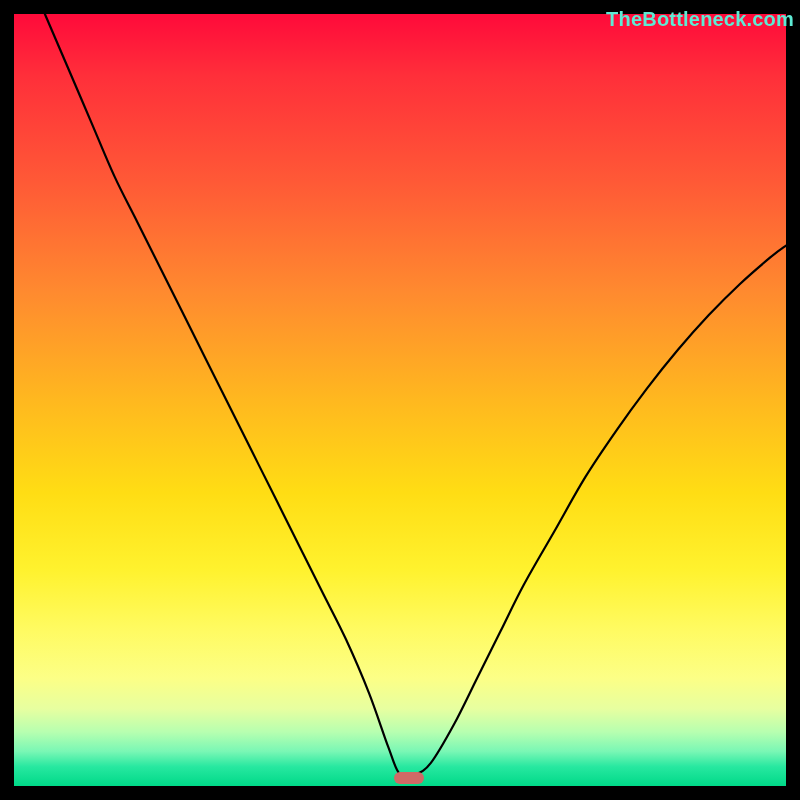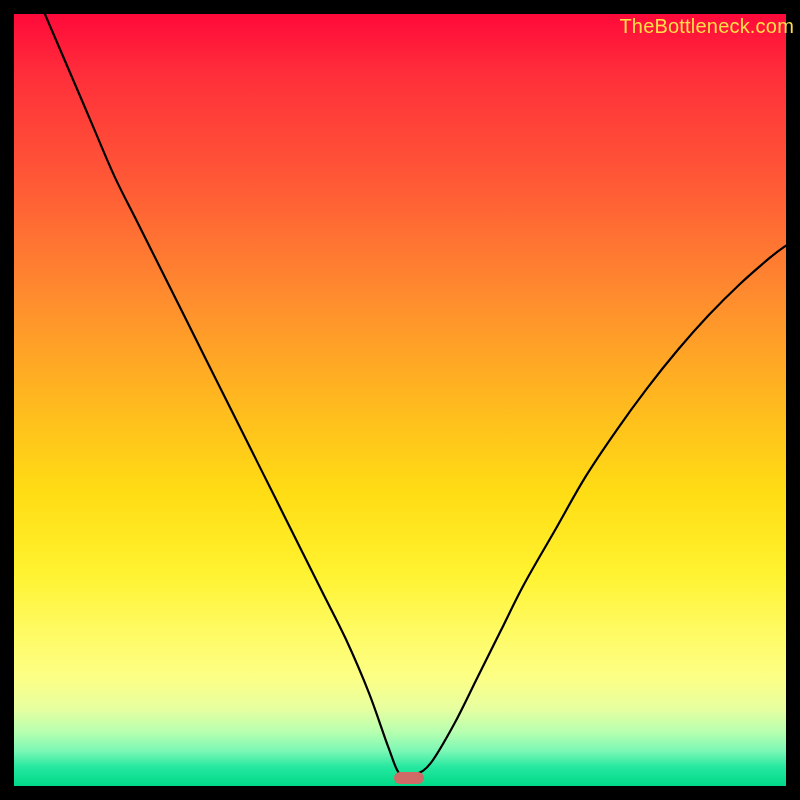--- a/index.html
+++ b/index.html
@@ -53,25 +53,25 @@
   .marker {
     position: absolute;
     width: 30px;
     height: 12px;
     border-radius: 6px;
     background: #cf6a66;
     transform: translate(-50%, -50%);
   }
   .watermark {
     position: absolute;
-    top: 15px;
+    top: 8px;
     right: 6px;
-    color: #fde047;
+    color: #5eead4;
     font-size: 20px;
-    font-weight: 400;
+    font-weight: 700;
     letter-spacing: 0.2px;
     user-select: none;
   }
 </style>
 </head>
 <body>
 
 <div class="stage">
 
   <div class="plot">

